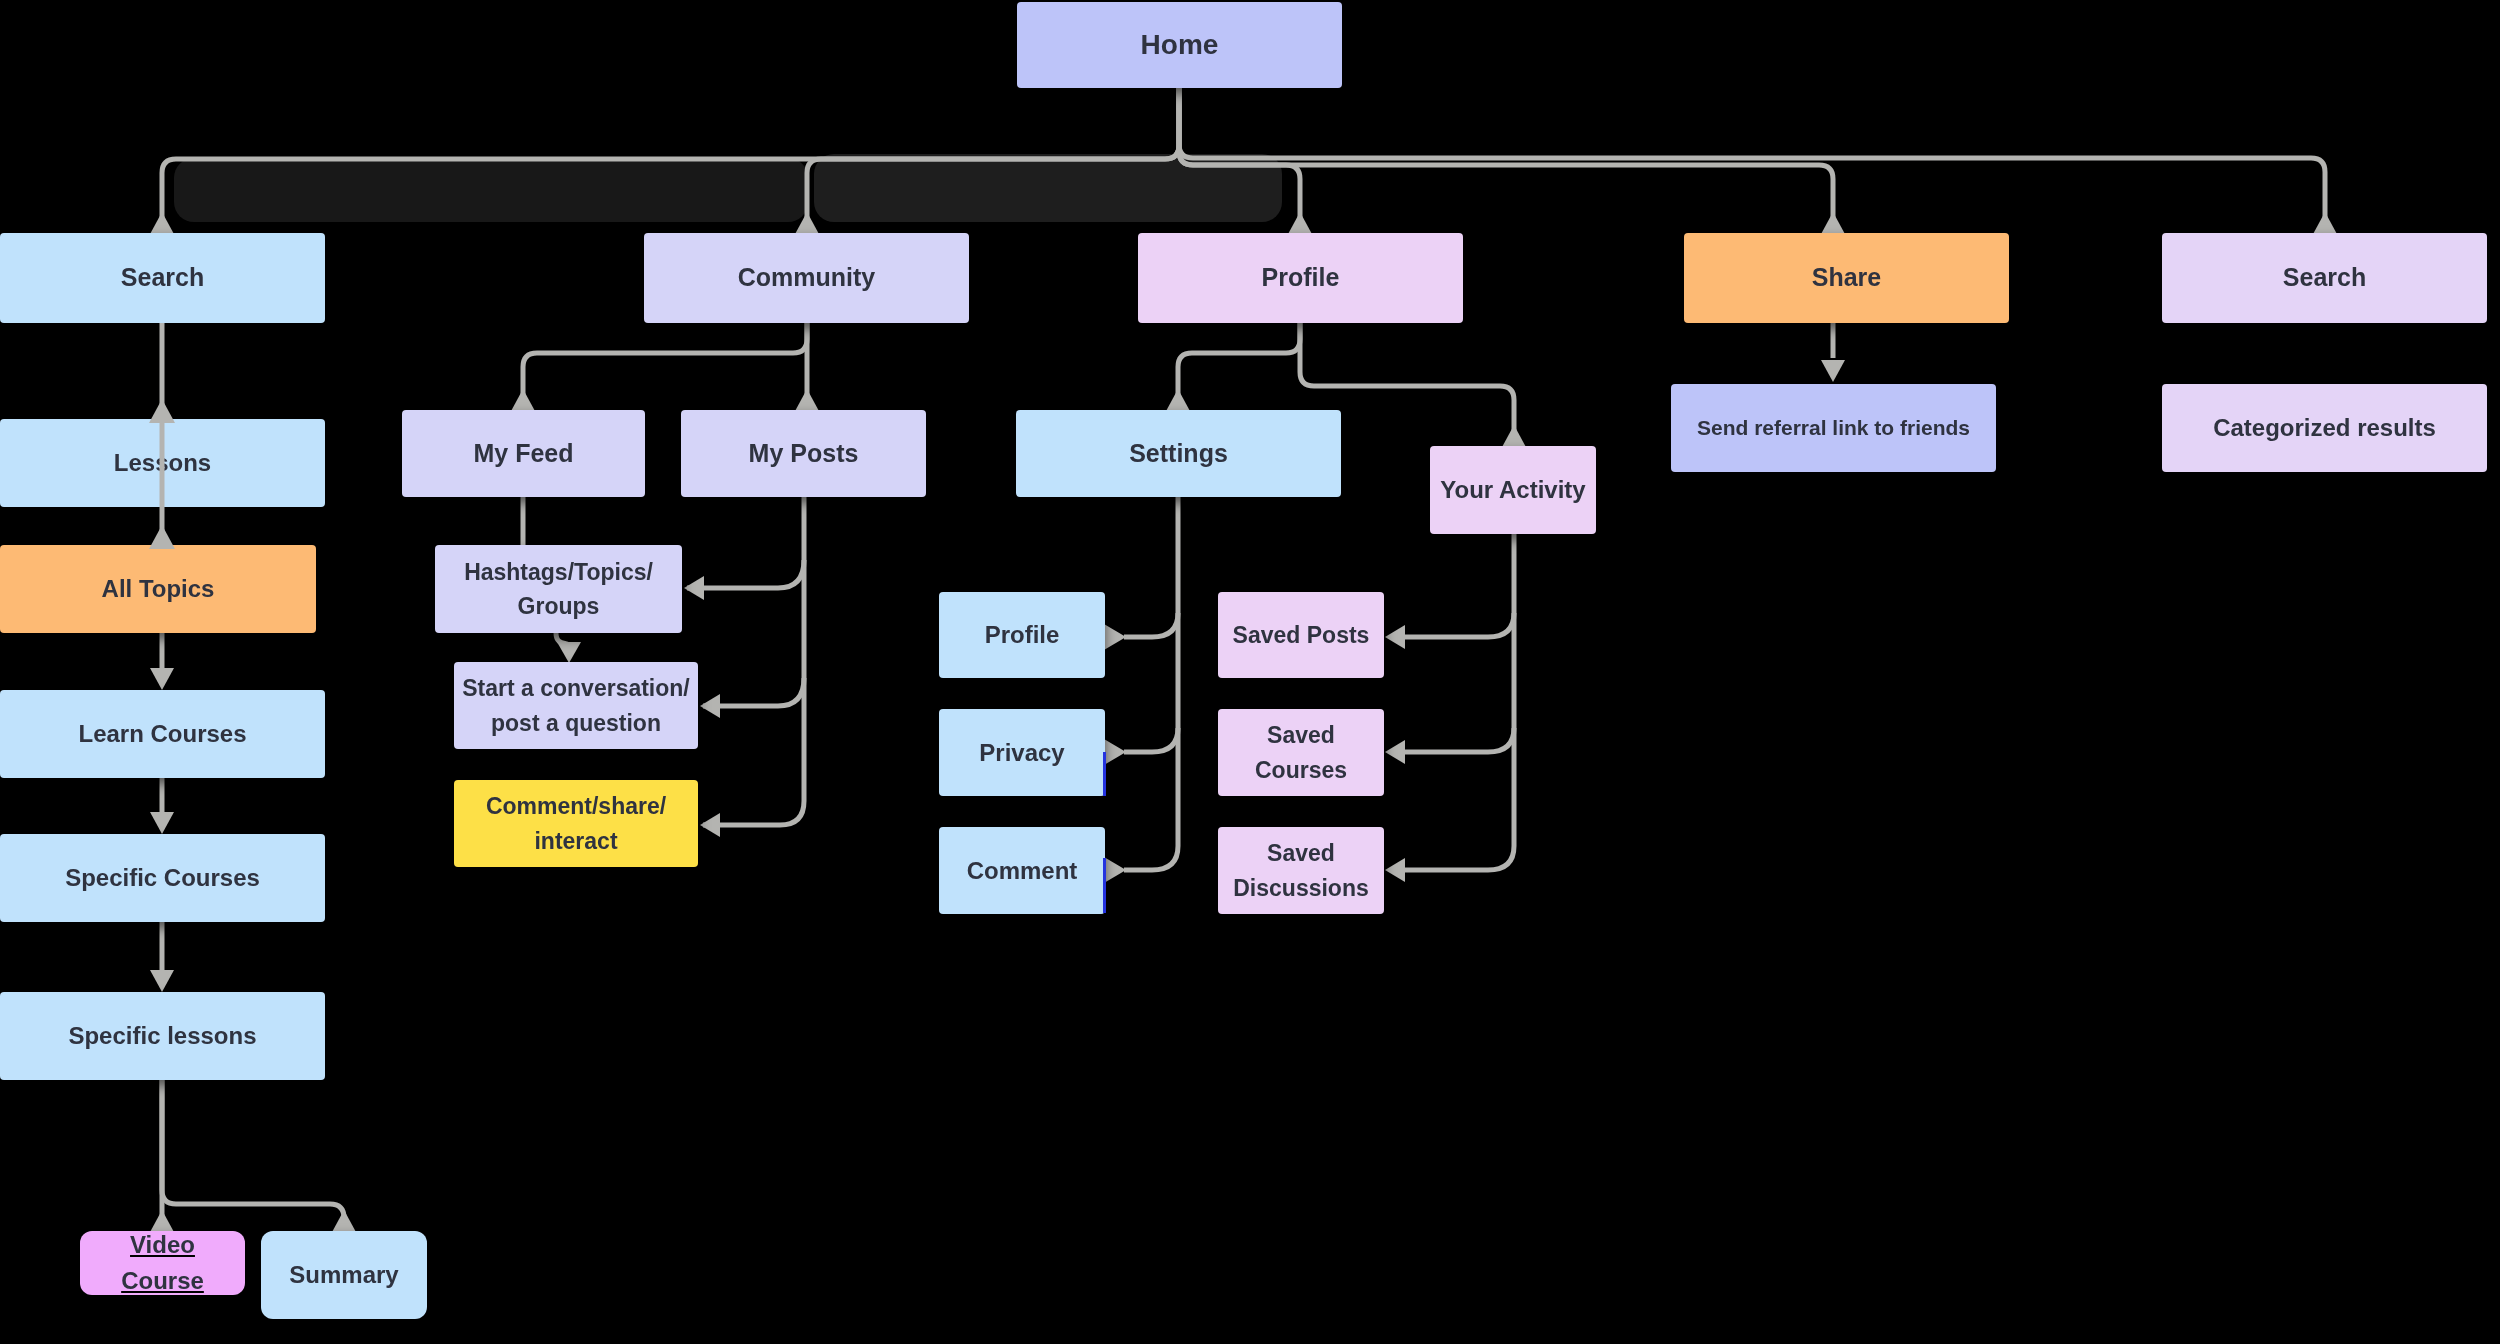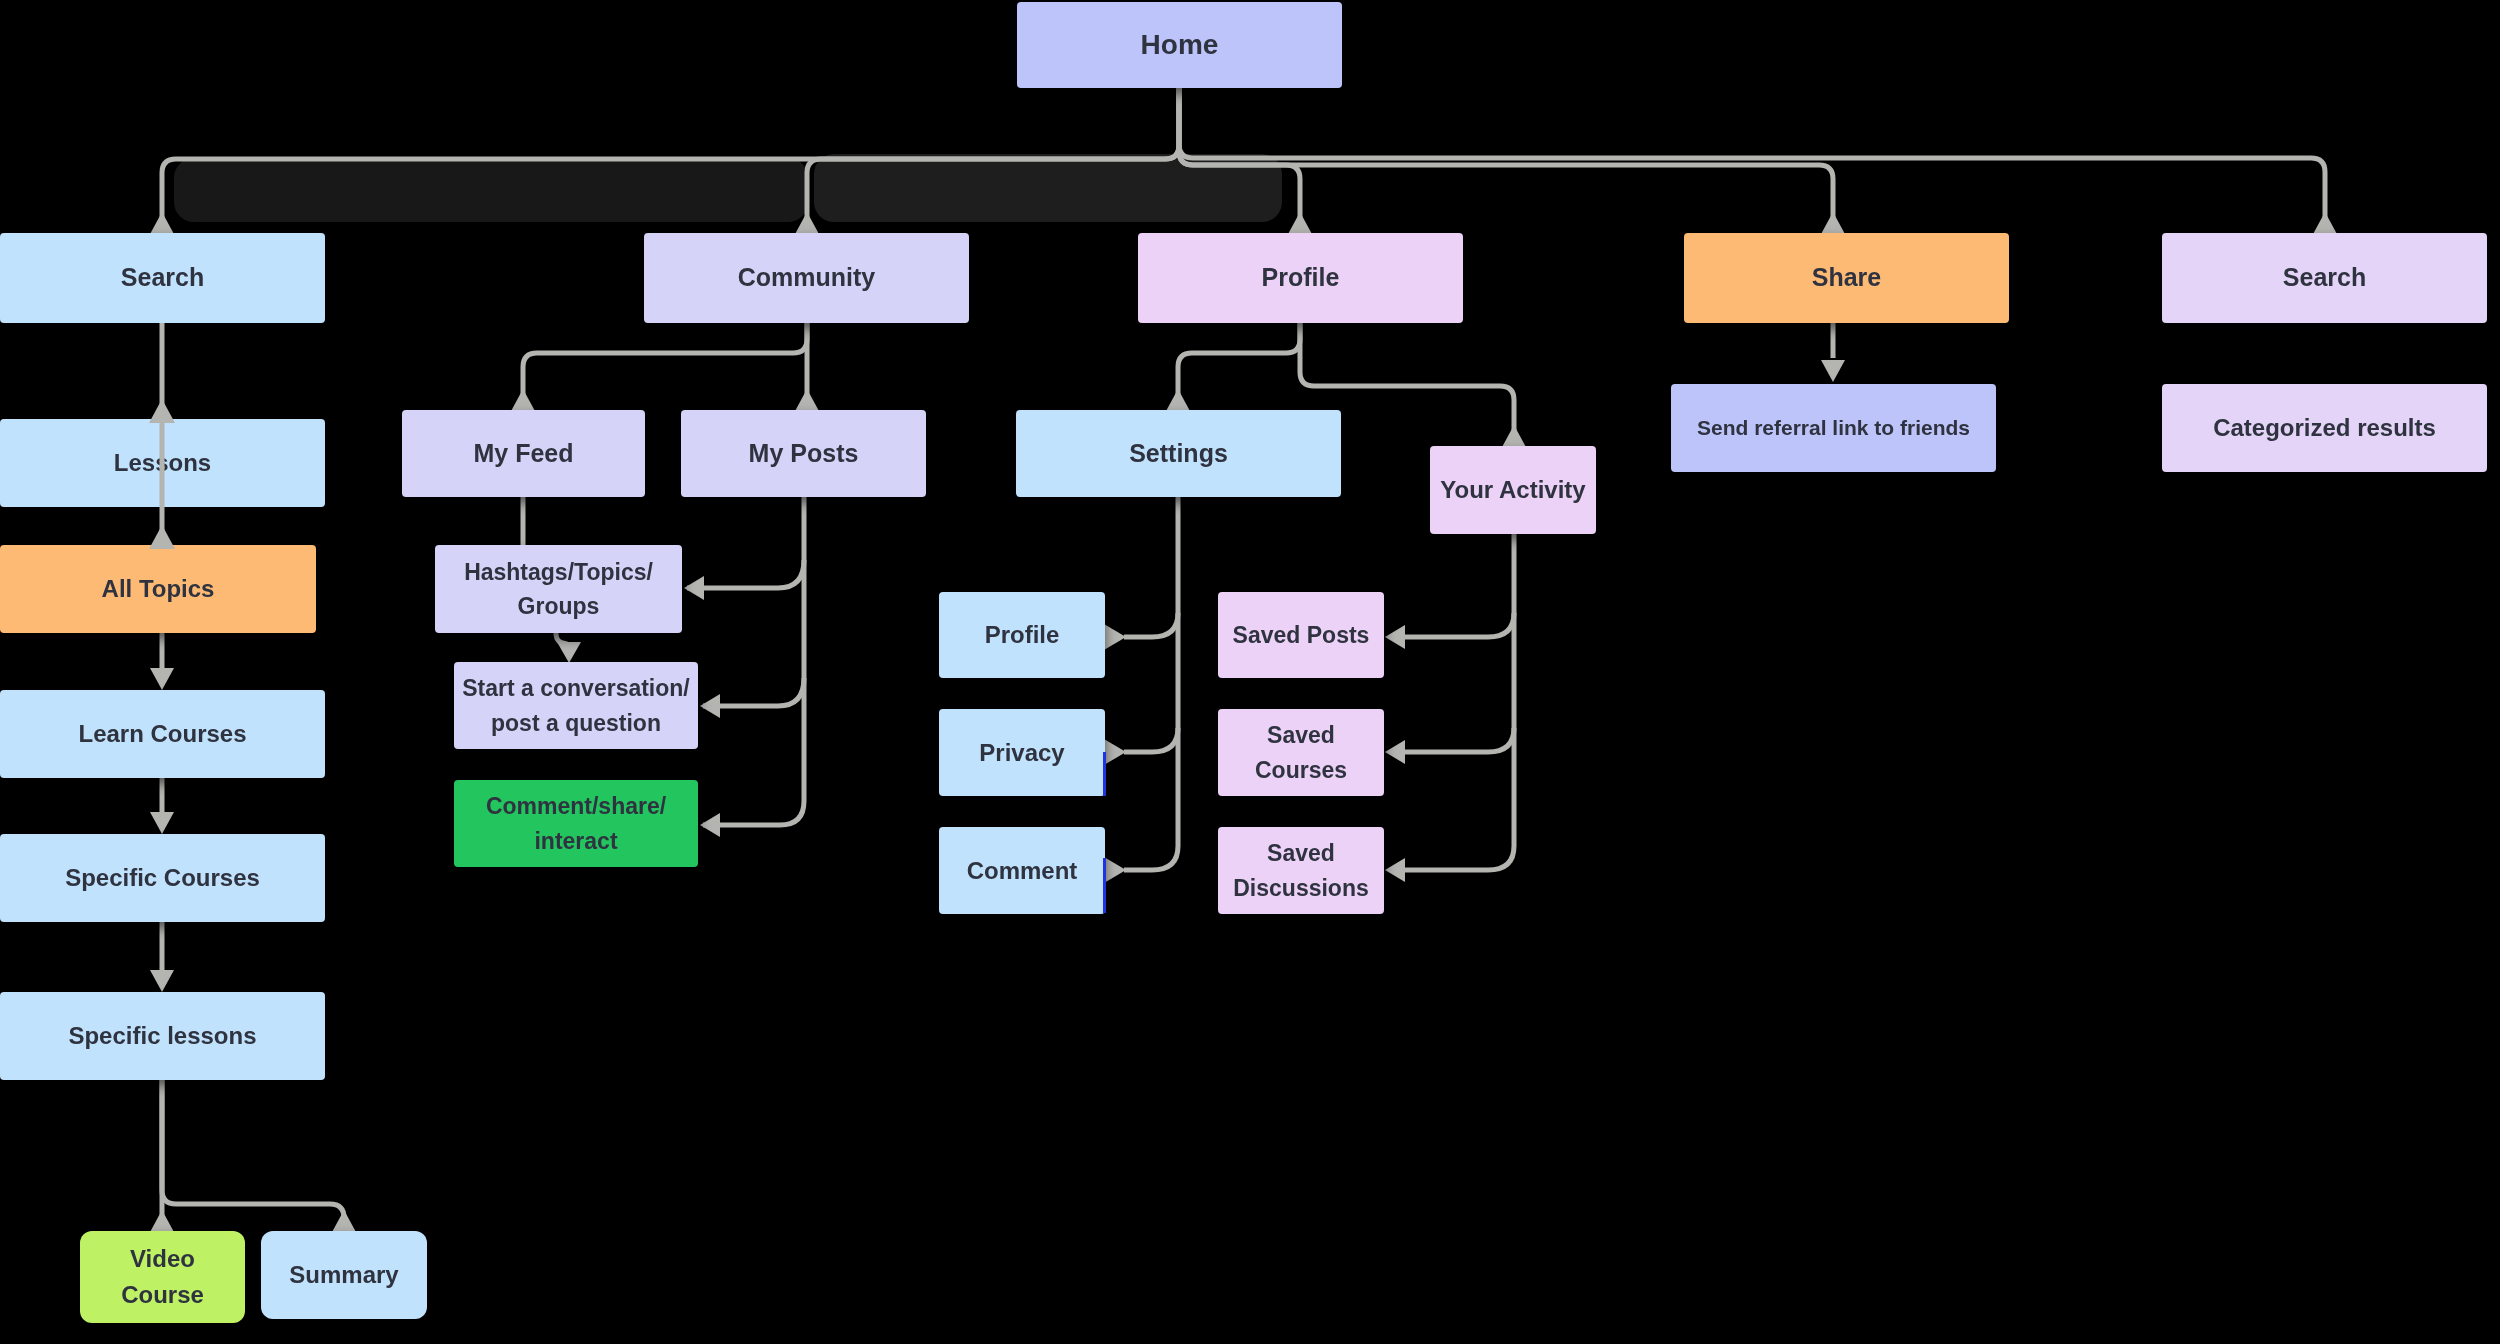--- a/index.html
+++ b/index.html
@@ -137,41 +137,41 @@
       </div>
       <div class="node" style="left: 0px; top: 690px; width: 325px; height: 88px; background: rgb(192, 226, 252);">
         <span style="font-size: 24px;">Learn Courses</span>
       </div>
       <div class="node" style="left: 0px; top: 834px; width: 325px; height: 88px; background: rgb(192, 226, 252);">
         <span style="font-size: 24px;">Specific Courses</span>
       </div>
       <div class="node" style="left: 0px; top: 992px; width: 325px; height: 88px; background: rgb(192, 226, 252);">
         <span style="font-size: 24px;">Specific lessons</span>
       </div>
-      <div class="node" style="left: 80px; top: 1231px; width: 165px; height: 92px; background: #bef264; border-radius: 12px;">
+      <div class="node" style="left: 80px; top: 1231px; width: 165px; height: 64px; background: #f0abfc; border-radius: 12px; text-decoration: underline;">
         <span style="font-size: 24px;">Video Course</span>
       </div>
       <div class="node" style="left: 261px; top: 1231px; width: 166px; height: 88px; background: rgb(192, 226, 252); border-radius: 12px;">
         <span style="font-size: 24px;">Summary</span>
       </div>
       <div class="node" style="left: 402px; top: 410px; width: 243px; height: 87px; background: rgb(213, 212, 248);">
         <span style="font-size: 25px;">My Feed</span>
       </div>
       <div class="node" style="left: 681px; top: 410px; width: 245px; height: 87px; background: rgb(213, 212, 248); text-align: right;">
         <span style="font-size: 25px;">My Posts</span>
       </div>
       <div class="node" style="left: 435px; top: 545px; width: 247px; height: 88px; background: rgb(213, 212, 248);">
         <span style="font-size: 23px;">Hashtags/Topics/
 Groups</span>
       </div>
       <div class="node" style="left: 454px; top: 662px; width: 244px; height: 87px; background: rgb(213, 212, 248);">
         <span style="font-size: 23px;">Start a conversation/
 post a question</span>
       </div>
-      <div class="node" style="left: 454px; top: 780px; width: 244px; height: 87px; background: #22c55e;">
+      <div class="node" style="left: 454px; top: 780px; width: 244px; height: 87px; background: #fde047;">
         <span style="font-size: 23px;">Comment/share/
 interact</span>
       </div>
       <div class="node" style="left: 1016px; top: 410px; width: 325px; height: 87px; background: rgb(192, 226, 252);">
         <span style="font-size: 25px;">Settings</span>
       </div>
       <div class="node" style="left: 1430px; top: 446px; width: 166px; height: 88px; background: rgb(236, 210, 246);">
         <span style="font-size: 24px;">Your Activity</span>
       </div>
       <div class="node" style="left: 939px; top: 592px; width: 166px; height: 86px; background: rgb(192, 226, 252);">

